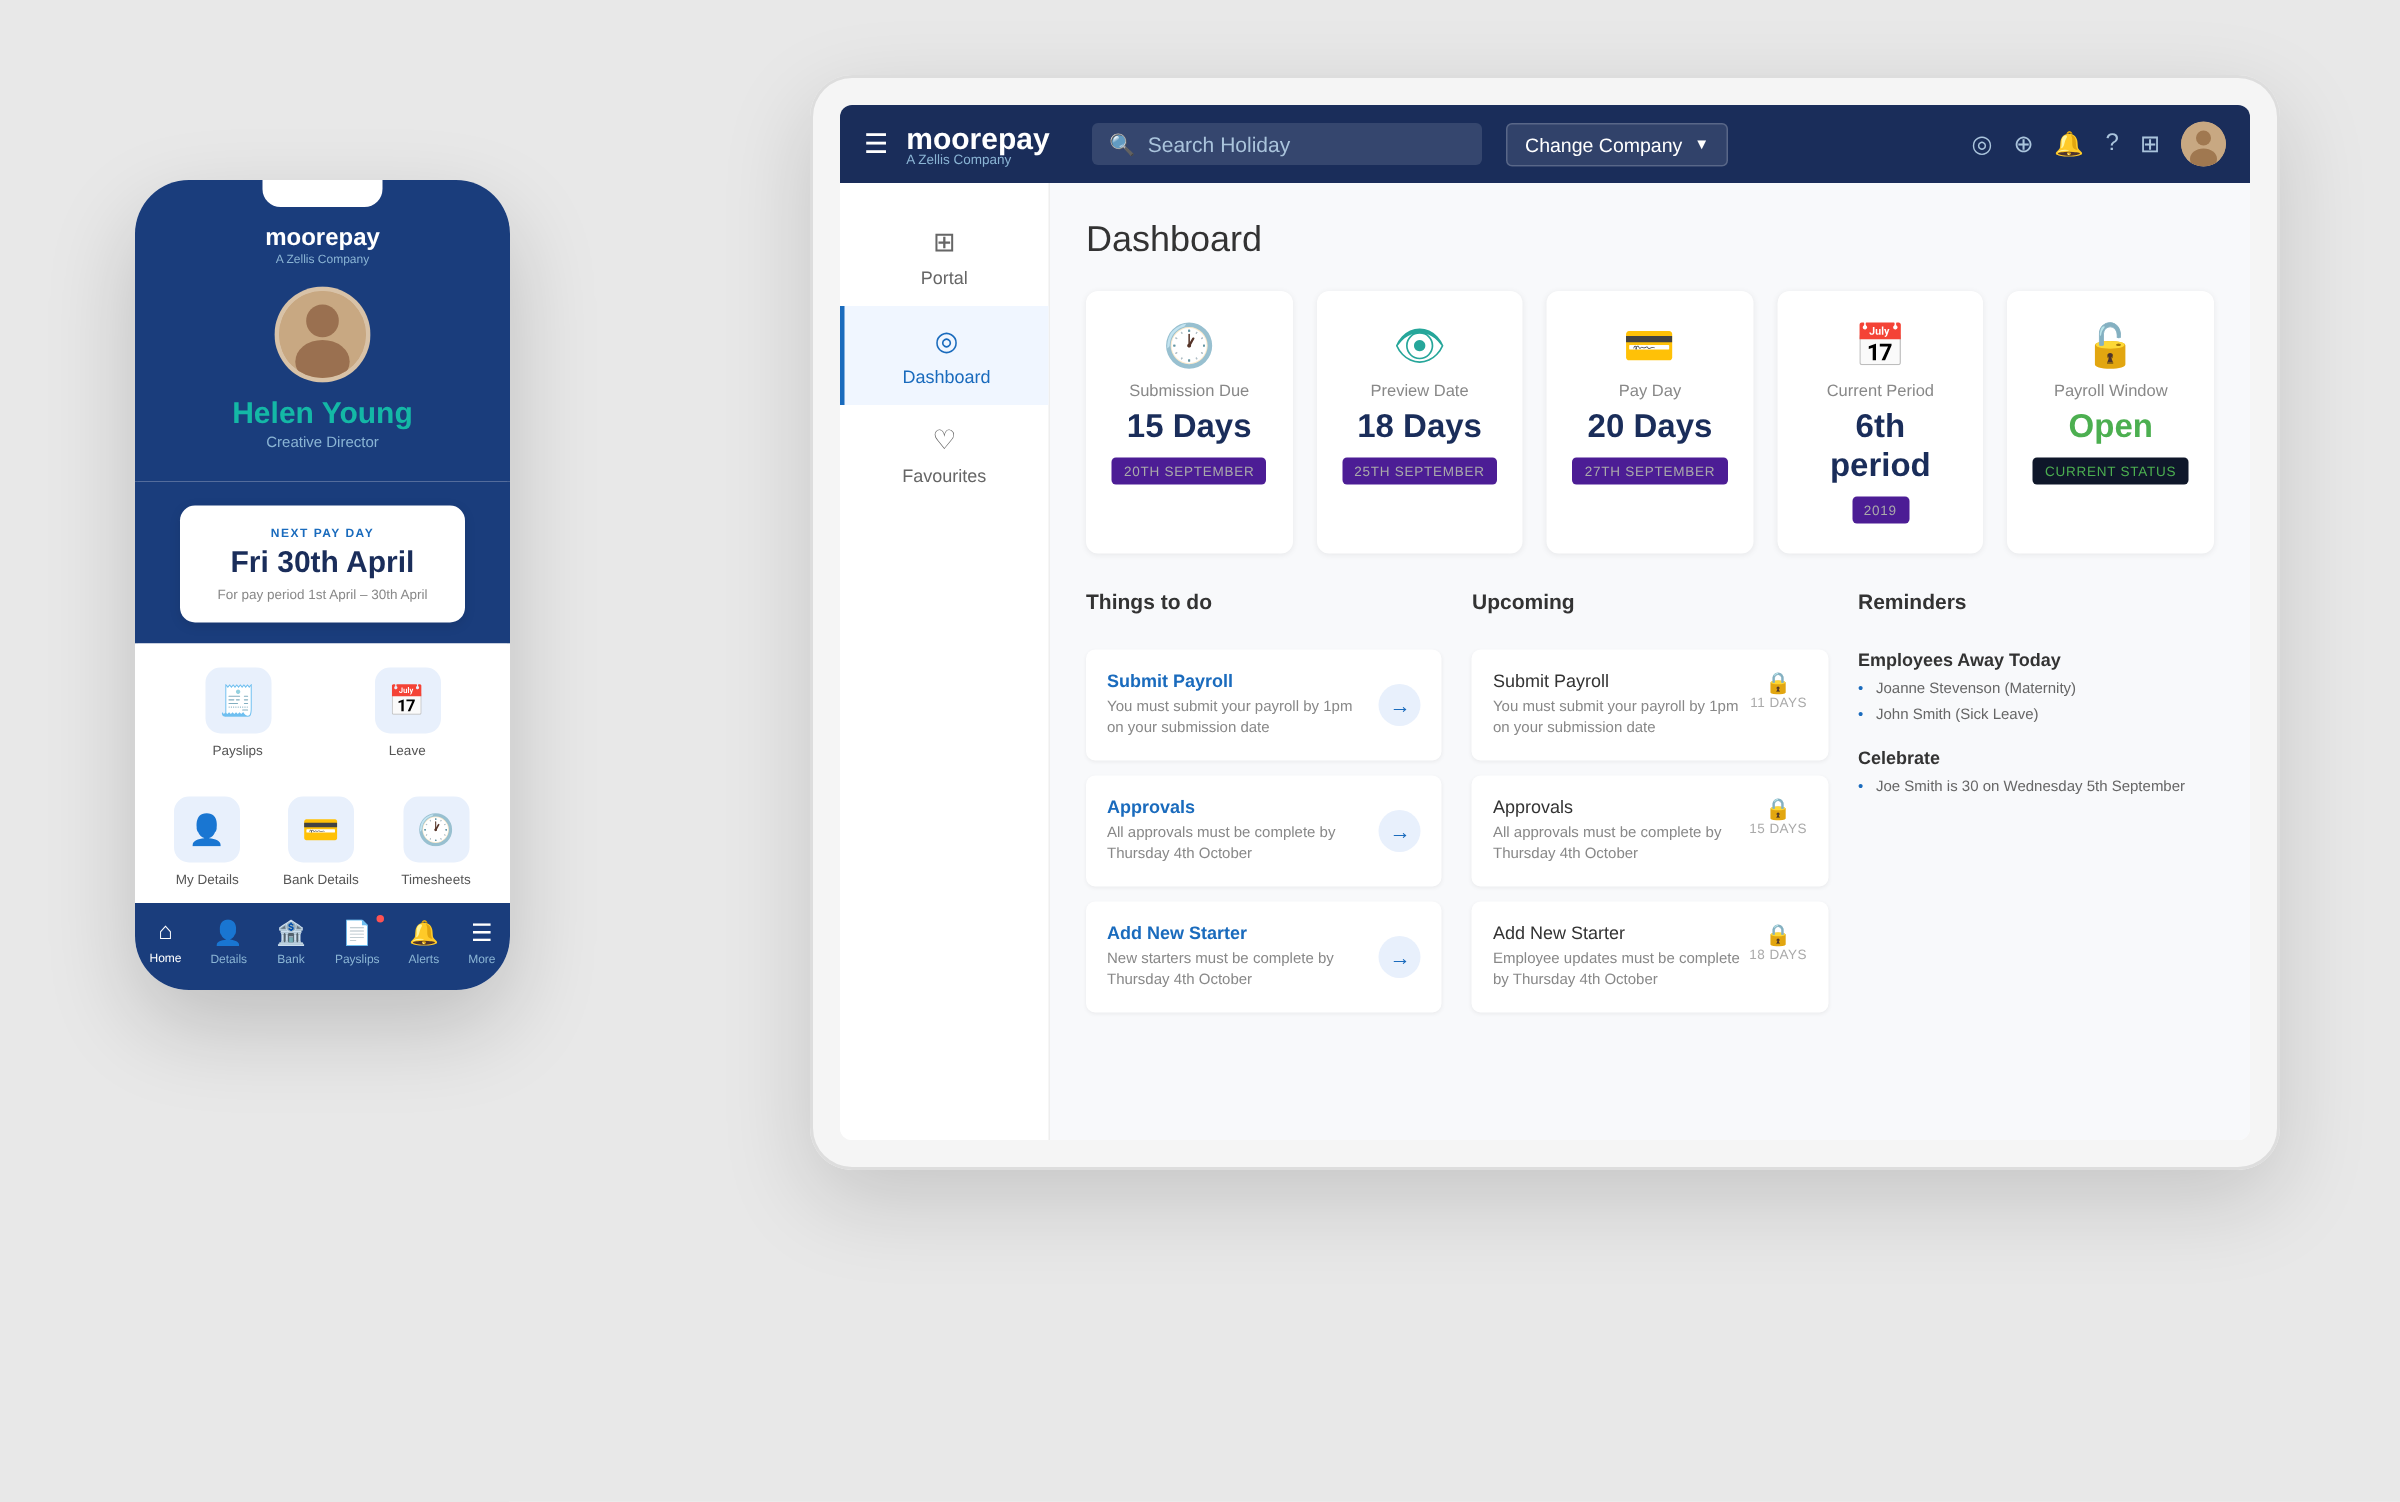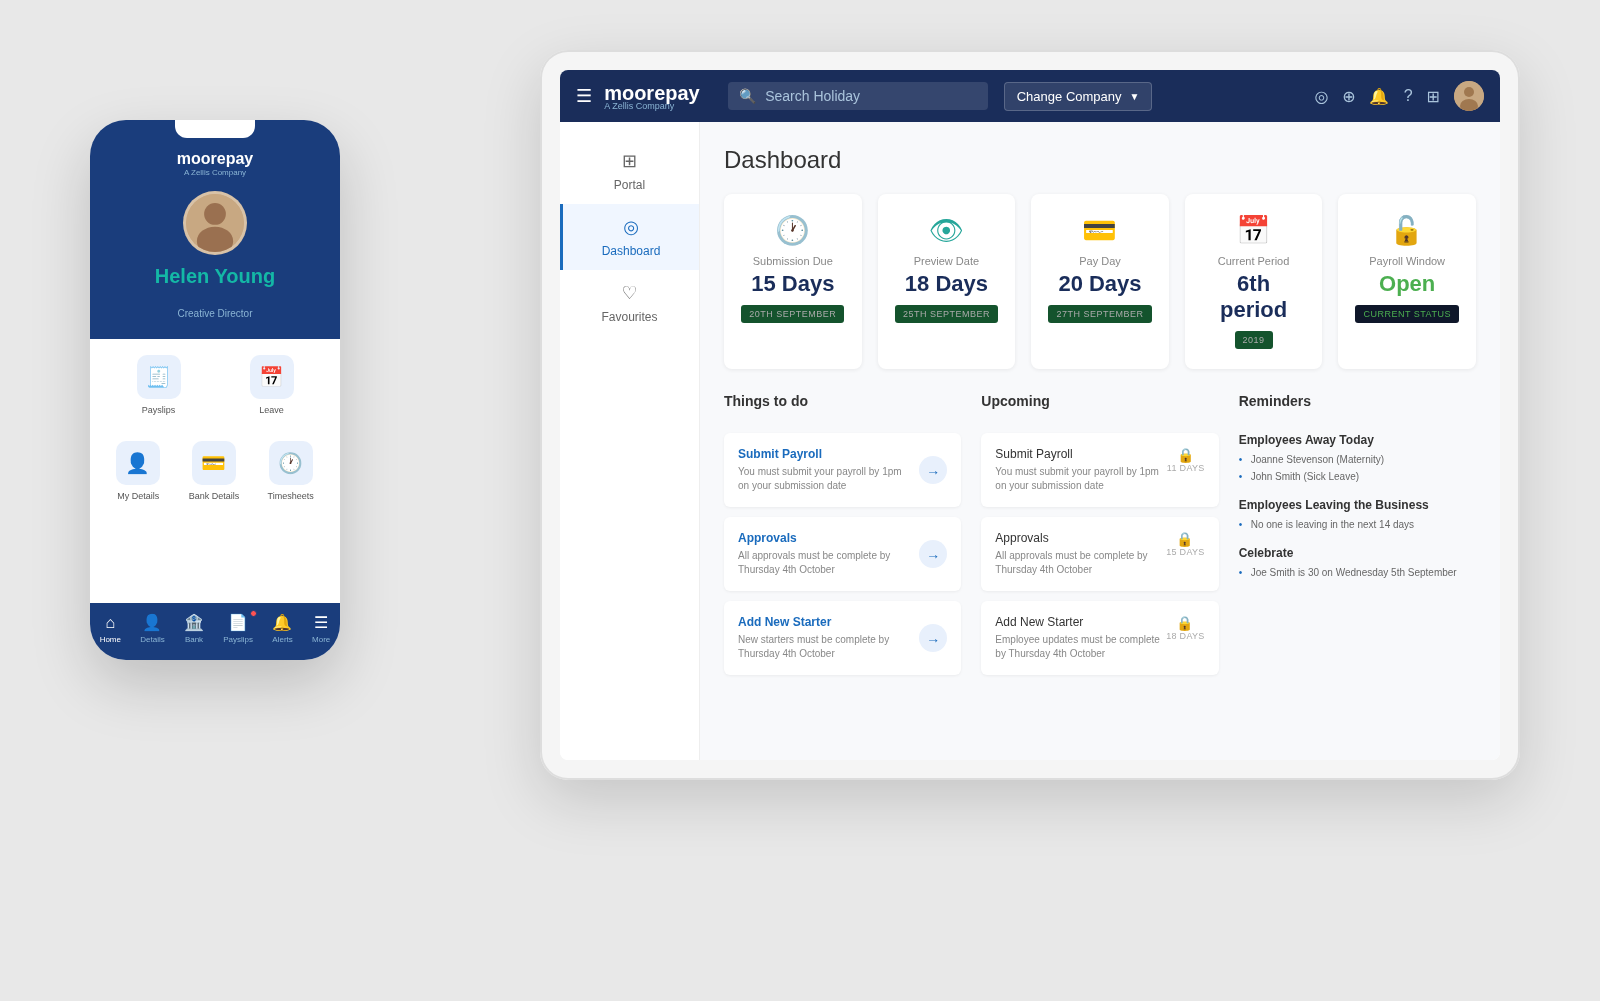--- a/index.html
+++ b/index.html
@@ -229,21 +229,21 @@
       font-weight: 700;
       color: #1a2d5a;
       margin-bottom: 8px;
     }
 
     .stat-value.green { color: #4caf50; }
 
     .stat-date {
       font-size: 9px;
       color: #aaa;
-      background: #14532d;
+      background: #4c1d95;
       padding: 4px 8px;
       border-radius: 3px;
       letter-spacing: 0.5px;
     }
 
     .stat-date.green-bg {
       background: #0f172a;
       color: #4caf50;
     }
 
@@ -447,21 +447,21 @@
 
     .phone-name {
       color: #14b8a6;
       font-size: 20px;
       font-weight: 600;
     }
 
     .phone-role {
       color: #8ab4d4;
       font-size: 10px;
-      margin-top: 20px;
+      margin-top: 2px;
     }
 
     
     .phone-payday {
       background: #fff;
       margin: 16px 16px 0;
       border-radius: 10px;
       padding: 14px;
       text-align: center;
       box-shadow: 0 2px 8px rgba(0,0,0,0.1);
@@ -744,24 +744,20 @@
             <div class="col-section">
               <div class="col-title">Reminders</div>
 
 
               <div class="reminder-section">
                 <div class="reminder-heading">Employees Away Today</div>
                 <div class="reminder-item">Joanne Stevenson (Maternity)</div>
                 <div class="reminder-item">John Smith (Sick Leave)</div>
               </div>
 
-              <div class="reminder-section">
-                <div class="reminder-heading">Employees Leaving the Business</div>
-                <div class="reminder-item">No one is leaving in the next 14 days</div>
-              </div>
 
               <div class="reminder-section">
                 <div class="reminder-heading">Celebrate</div>
                 <div class="reminder-item">Joe Smith is 30 on Wednesday 5th September</div>
               </div>
 
             </div>
 
           </div>
         </div>
@@ -782,20 +778,27 @@
           <svg class="phone-avatar-svg" viewBox="0 0 64 64" xmlns="http://www.w3.org/2000/svg">
             <circle cx="32" cy="32" r="32" fill="#c8a882"></circle>
             <circle cx="32" cy="22" r="12" fill="#9a7050"></circle>
             <ellipse cx="32" cy="52" rx="20" ry="16" fill="#9a7050"></ellipse>
           </svg>
         </div>
         <div class="phone-name">Helen Young</div>
         <div class="phone-role">Creative Director</div>
       </div>
 
+      <div style="background:#1a3d7c; padding: 0 14px 14px;">
+        <div class="phone-payday">
+          <div class="payday-label">NEXT PAY DAY</div>
+          <div class="payday-day">Fri 30th April</div>
+          <div class="payday-period">For pay period 1st April – 30th April</div>
+        </div>
+      </div>
 
       <div class="phone-body">
         <div class="phone-actions-row">
           <div class="phone-action">
             <div class="phone-action-icon">🧾</div>
             <span class="phone-action-label">Payslips</span>
           </div>
           <div class="phone-action">
             <div class="phone-action-icon">📅</div>
             <span class="phone-action-label">Leave</span>

